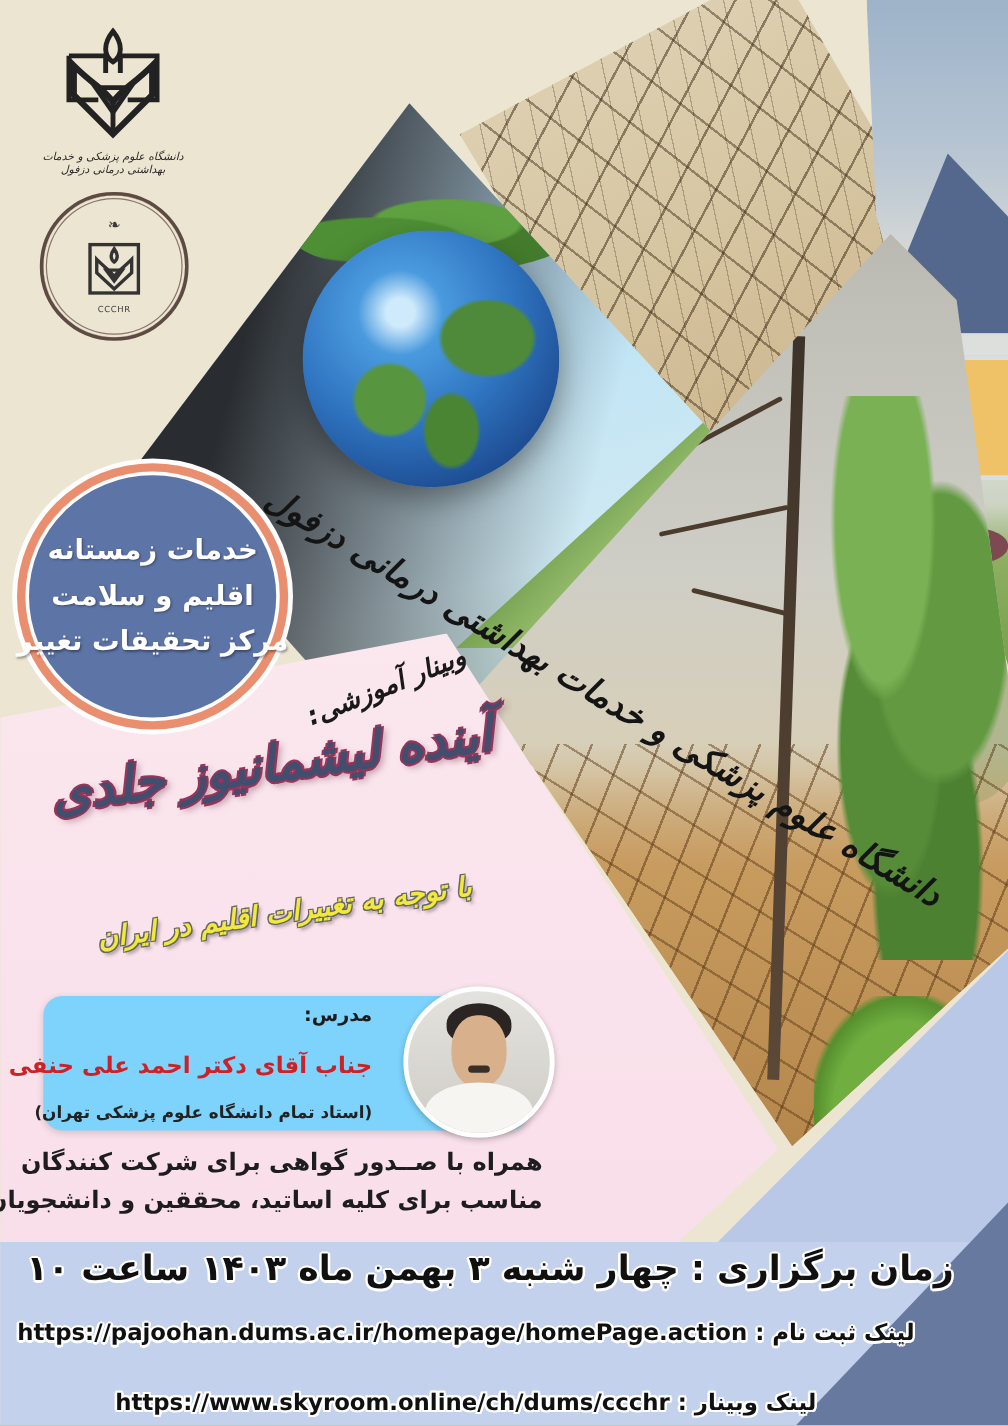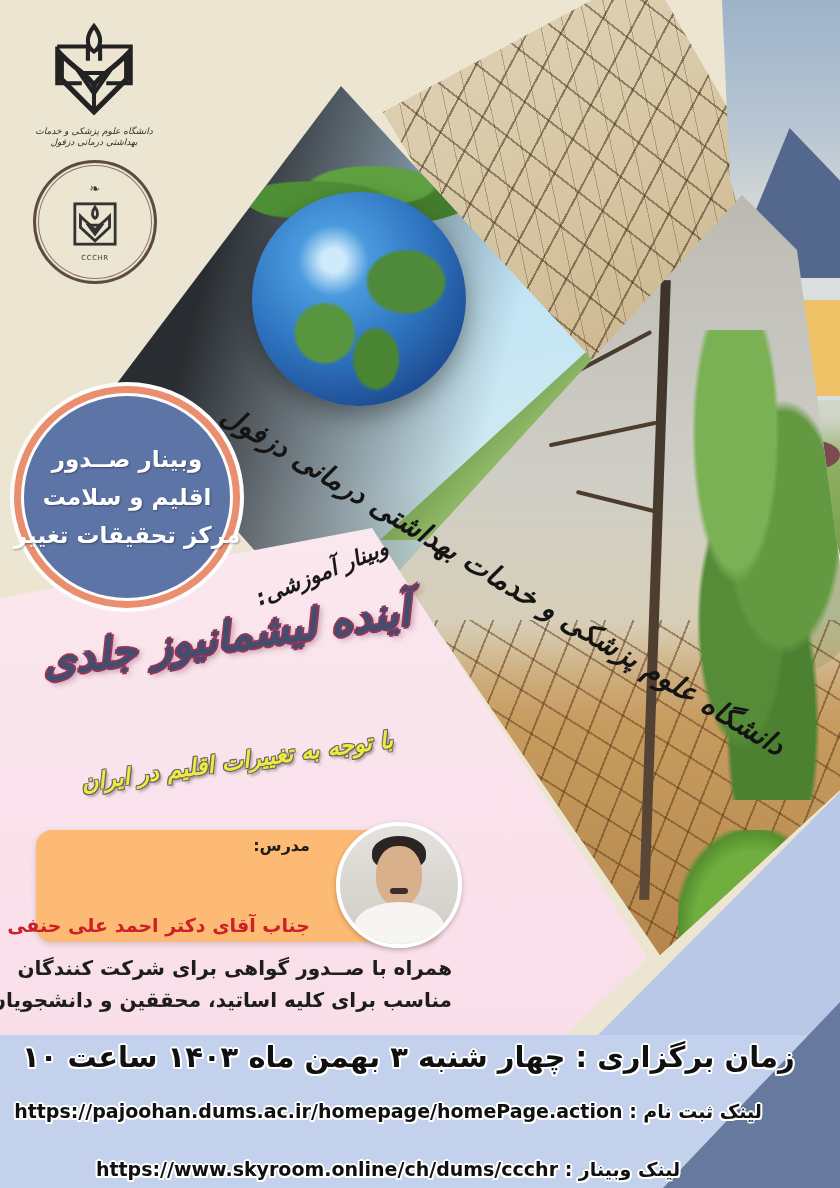--- a/index.html
+++ b/index.html
@@ -113,21 +113,21 @@
   .webinar-type{position:absolute;left:212px;top:560px;width:220px;transform:rotate(-22deg);
     font-size:22px;font-weight:bold;font-style:italic;color:#191919;text-align:center;white-space:nowrap;}
   .title{position:absolute;left:22px;top:612px;width:408px;transform:rotate(-8deg);
     font-size:42px;font-weight:bold;font-style:italic;color:#414e6e;text-align:center;white-space:nowrap;
     text-shadow:-2px 0 #96355a,2px 0 #96355a,0 -2px #96355a,0 2px #96355a,3px 3px 6px rgba(110,40,70,.45);}
   .subtitle{position:absolute;left:42px;top:748px;width:390px;transform:rotate(-8deg);
     font-size:23px;font-weight:bold;font-style:italic;color:#f2e93e;text-align:center;white-space:nowrap;
     text-shadow:-1px -1px 0 #666,1px -1px 0 #666,-1px 1px 0 #666,1px 1px 0 #666,2px 3px 3px rgba(0,0,0,.35);}
 
   
-  .lect-card{position:absolute;left:36px;top:830px;width:404px;height:112px;background:#fdba74;
+  .lect-card{position:absolute;left:36px;top:830px;width:404px;height:112px;background:#7dd3fc;
     border-radius:16px;box-shadow:0 2px 6px rgba(0,0,0,.15);}
   .lect-text{position:absolute;right:130px;left:14px;top:6px;bottom:6px;display:flex;
     flex-direction:column;justify-content:space-between;}
   .lect-label{font-size:16px;font-weight:bold;color:#1c1c1c;text-align:left;direction:rtl;
     align-self:flex-start;}
   .lect-name{font-size:19px;font-weight:bold;color:#cc2127;text-align:center;white-space:nowrap;}
   .lect-aff{font-size:14px;font-weight:bold;color:#222;text-align:center;white-space:nowrap;}
   .lect-photo{position:absolute;left:300px;top:-8px;width:118px;height:118px;border-radius:50%;
     border:4px solid #fff;background:linear-gradient(#e4e2dd,#cfccc6);overflow:hidden;
     box-shadow:0 2px 5px rgba(0,0,0,.25);}
@@ -216,34 +216,35 @@
         <path d="M50 20 C44 28 44 36 50 40 C56 36 56 28 50 20 Z"></path>
         <path d="M24 36 C38 50 46 54 50 62 C54 54 62 50 76 36 L76 56 L50 80 L24 56 Z"></path>
         <path d="M38 52 L62 52 L50 68 Z"></path>
       </g>
     </svg>
     <div class="cap">CCCHR</div>
   </div>
 
   <div class="badge">
     <div class="badge-inner">
-      <div>وبینار صــدور</div>
+      <div>خدمات زمستانه</div>
       <div>اقلیم و سلامت</div>
       <div>مرکز تحقیقات تغییر</div>
     </div>
   </div>
 
   <div class="webinar-type">وبینار آموزشی:</div>
   <div class="title">آینده لیشمانیوز جلدی</div>
   <div class="subtitle">با توجه به تغییرات اقلیم در ایران</div>
 
   <div class="lect-card">
     <div class="lect-text">
       <div class="lect-label">مدرس:</div>
       <div class="lect-name">جناب آقای دکتر احمد علی حنفی بجد</div>
+      <div class="lect-aff">(استاد تمام دانشگاه علوم پزشکی تهران)</div>
     </div>
     <div class="lect-photo">
       <div class="ph-hair"></div>
       <div class="ph-face"></div>
       <div class="ph-must"></div>
       <div class="ph-shirt"></div>
     </div>
   </div>
 
   <div class="notes">

